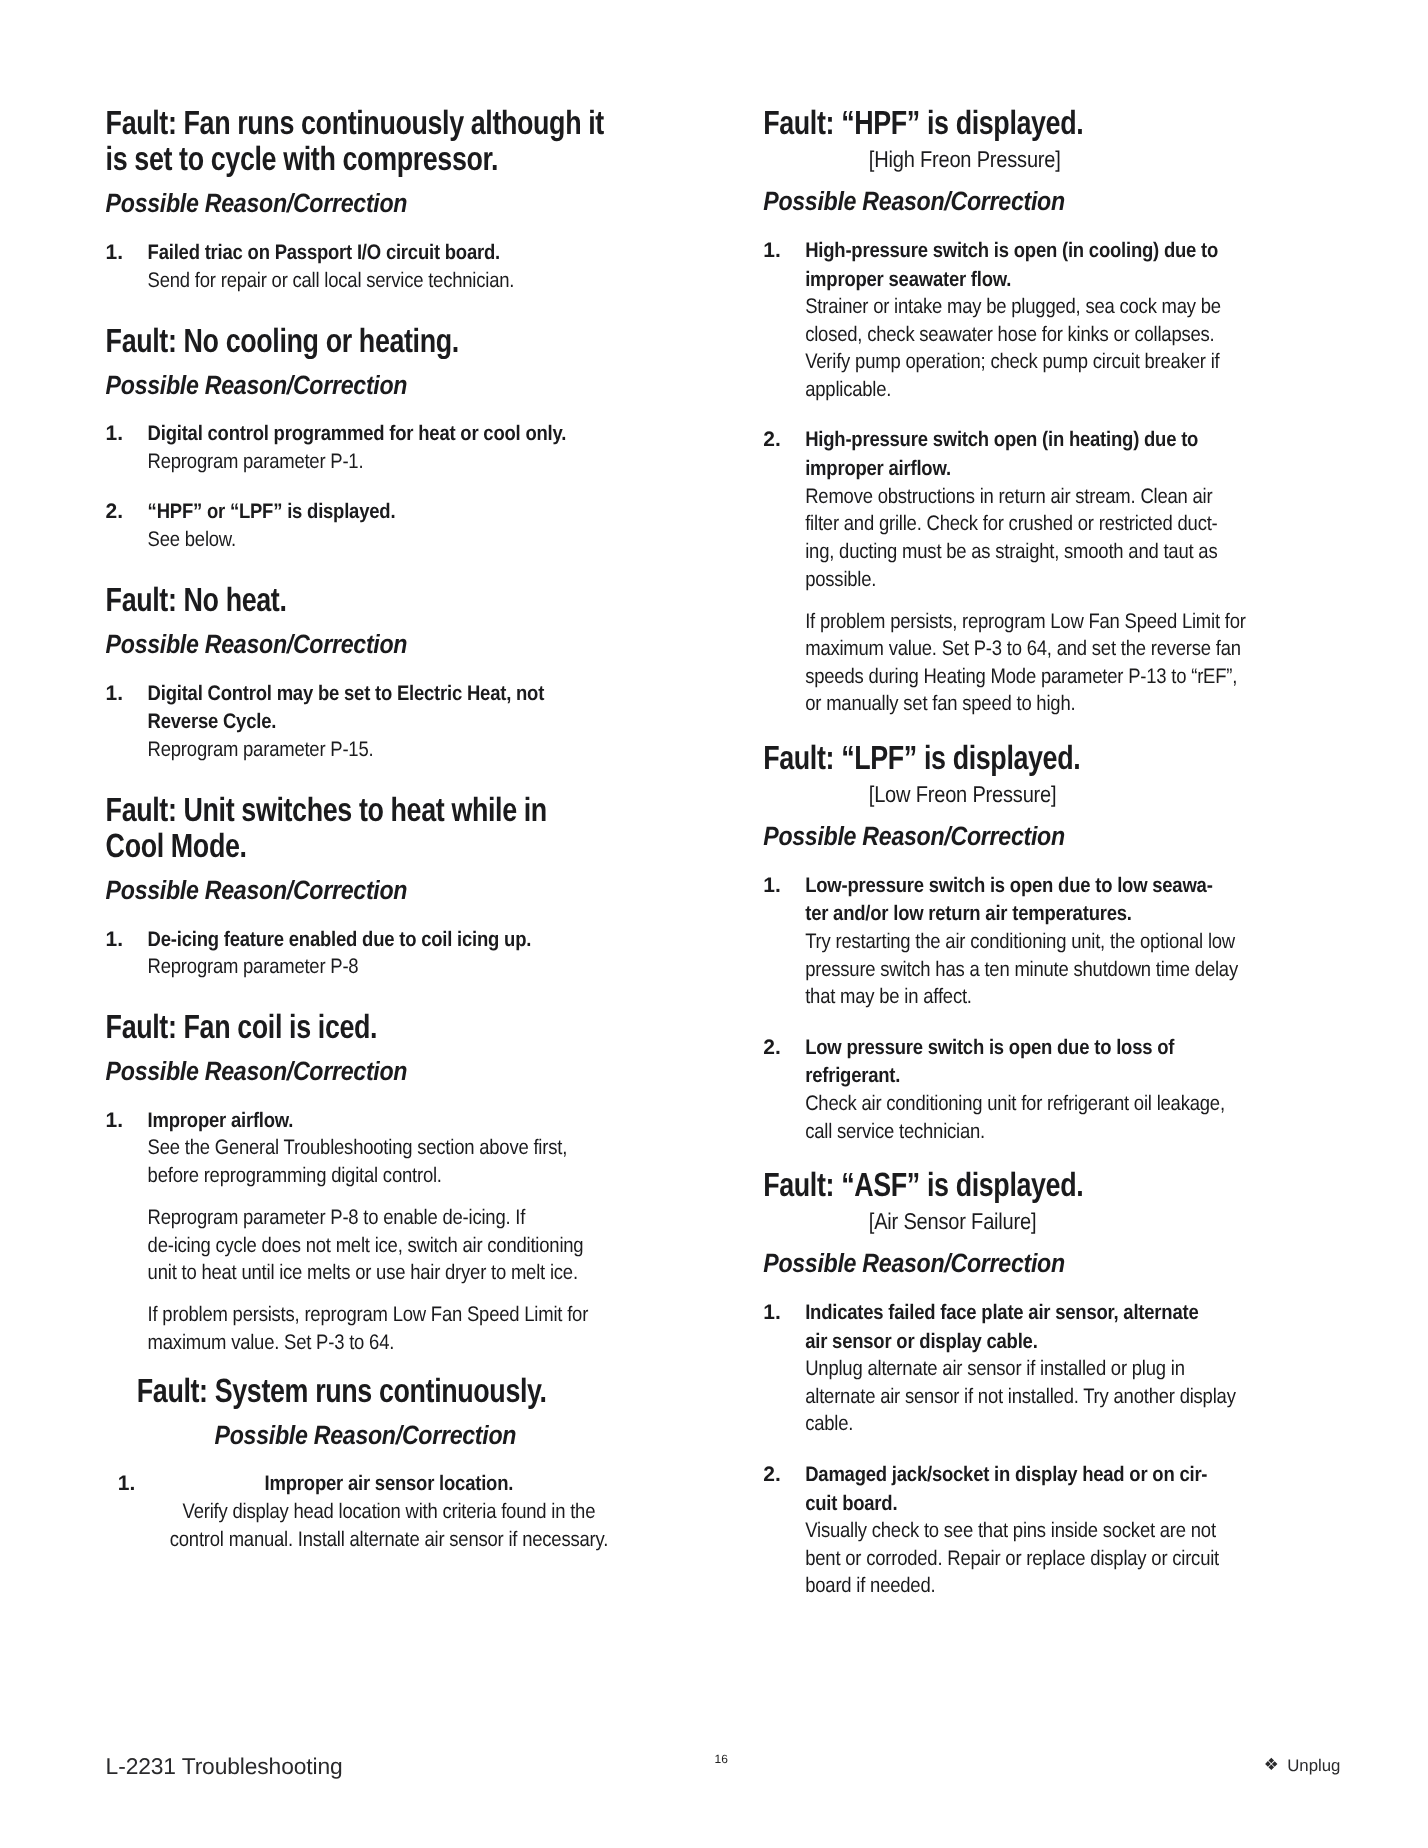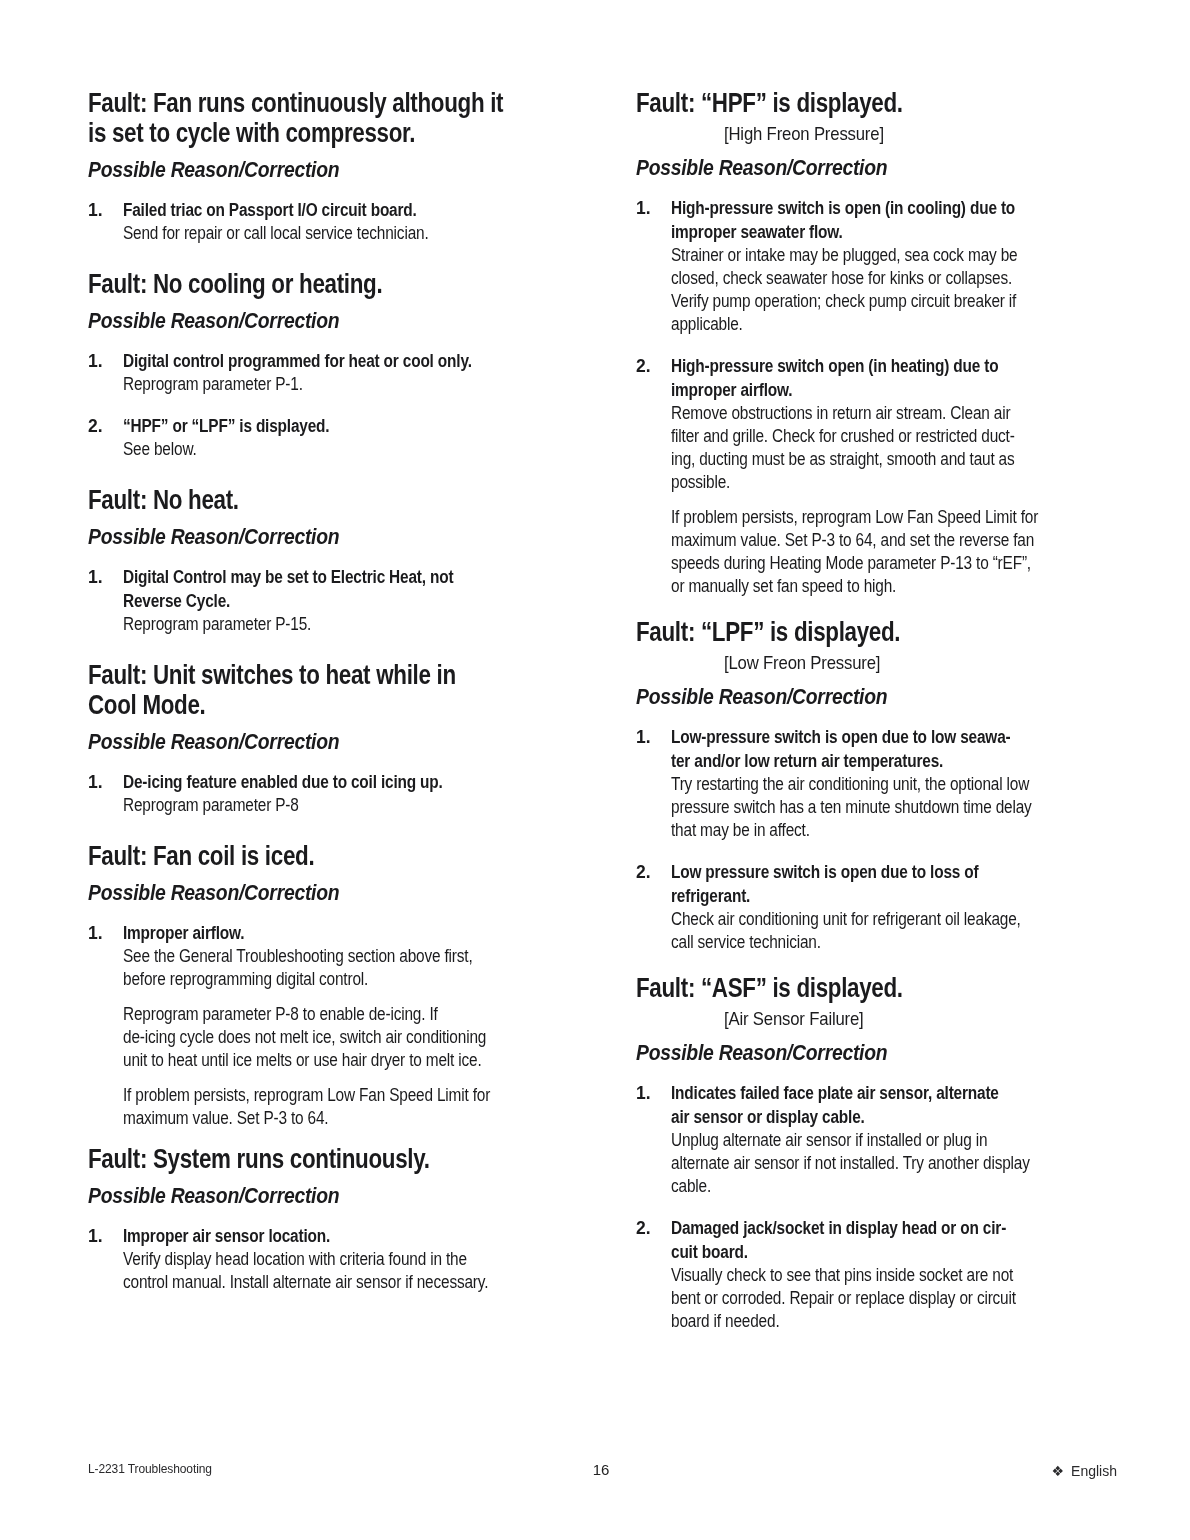--- a/index.html
+++ b/index.html
@@ -9,21 +9,21 @@
     font-family:"Liberation Sans", sans-serif;
     color:#1b1b1d;
     position:relative;
     overflow:hidden;
   }
   .columns { position:absolute; top:88px; left:88px; display:flex; gap:56px; }
   .col { width:492px; }
 
   .sec { margin-top:24px; }
   .sec.first { margin-top:0; }
-  .sec.tight { margin-top:14px; }
+  .sec.tight { margin-top:14px;text-align:center; }
   .sec.mt30 { margin-top:19px; }
 
   .title {
     margin:0; font-size:28px; font-weight:700; line-height:30px;
     letter-spacing:-0.4px; white-space:pre;
     transform:scaleX(0.80); transform-origin:0 0;
   }
   .subtitle {
     margin-top:4px; font-size:19px; line-height:24px; white-space:pre;
     padding-left:100px; letter-spacing:-0.2px;
@@ -41,22 +41,22 @@
   .bold {
     font-size:17.5px; font-weight:700; line-height:24px; white-space:pre;
     letter-spacing:-0.2px; transform:scaleX(0.88); transform-origin:0 0;
   }
   .p {
     margin:0; font-size:17.5px; line-height:23px; white-space:pre;
     letter-spacing:-0.2px; transform:scaleX(0.88); transform-origin:0 0;
   }
   .p + .p { margin-top:12px; }
 
-  .footer-doc { position:absolute; left:88px; top:1462px; font-size:12px; letter-spacing:-0.1px; color:#2a2a2c; }
-  .footer-page { position:absolute; left:12px; right:0; top:1461px; text-align:center; font-size:15px; color:#222; }
+  .footer-doc { position:absolute; left:88px; top:1462px; font-size:19px; letter-spacing:-0.1px; color:#2a2a2c; }
+  .footer-page { position:absolute; left:12px; right:0; top:1461px; text-align:center; font-size:10px; color:#222; }
   .footer-lang { position:absolute; right:73px; top:1463px; font-size:14px; color:#2a2a2c; display:flex; align-items:center; gap:7px; }
   .lang-glyph { font-family:"DejaVu Sans", sans-serif; font-size:14px; line-height:14px; }
 </style>
 </head>
 <body>
 
 <div class="columns">
 
   <div class="col">
 
@@ -236,14 +236,14 @@
       </div>
     </section>
 
   </div>
 </div>
 
 <div class="footer-doc">L-2231 Troubleshooting</div>
 <div class="footer-page">16</div>
 <div class="footer-lang">
   <span class="lang-glyph">❖</span>
-  <span>English</span>
+  <span>Unplug</span>
 </div>
 
 </body></html>

